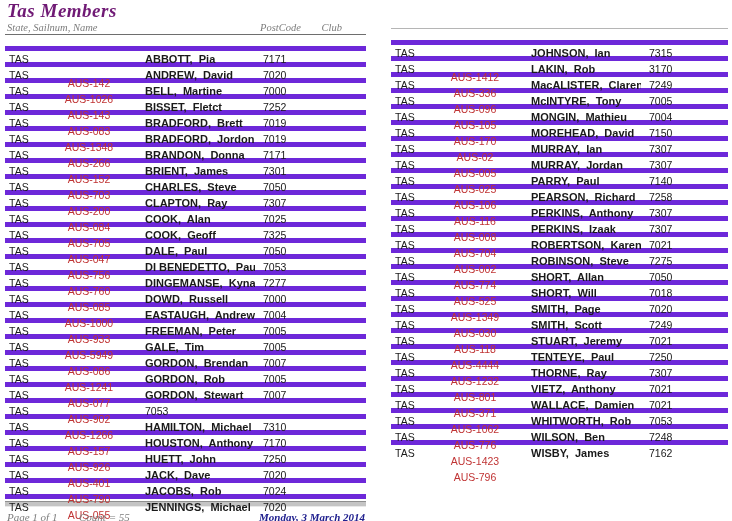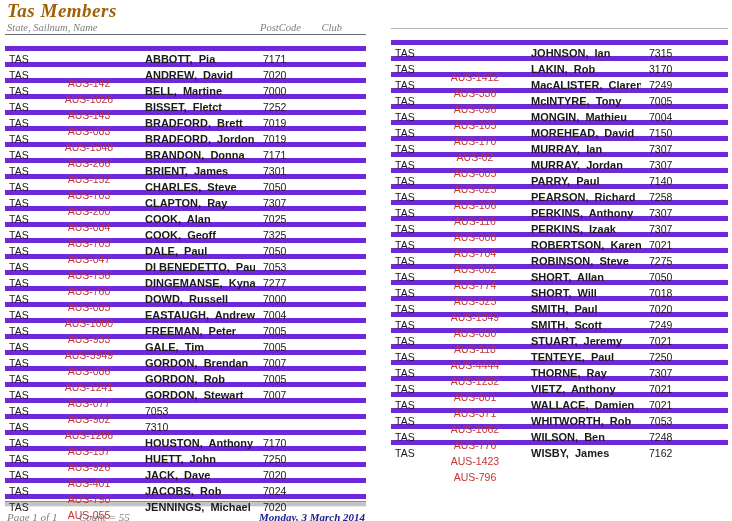--- a/index.html
+++ b/index.html
@@ -12,21 +12,21 @@
   .page { position: relative; width: 732px; height: 521px; }
 
   
   .left-col { position: absolute; left: 5px; top: 1px; width: 361px; }
   .right-col { position: absolute; left: 391px; top: 28px; width: 337px; }
 
   .report-title {
     font-family: "Liberation Serif", serif;
     font-style: italic; font-weight: bold;
     font-size: 19px; line-height: 20px;
-    color: #a16207;
+    color: #701a75;
     margin: 0 0 0 2px;
     letter-spacing: .5px;
   }
 
   
   .col-header {
     display: grid;
     grid-template-columns: 250px 62px 1fr;
     align-items: end;
     border-bottom: 1px solid #6e6e6e;
@@ -276,20 +276,21 @@
   <div class="member-row">
     <span class="cell cell-state">TAS</span>
     <span class="cell cell-sailnum">AUS-1266</span>
     <span class="cell cell-post">7053</span>
     <span class="cell cell-club"></span>
   </div>
 
   <div class="member-row">
     <span class="cell cell-state">TAS</span>
     <span class="cell cell-sailnum">AUS-157</span>
+    <span class="cell cell-name">HAMILTON,  Michael</span>
     <span class="cell cell-post">7310</span>
     <span class="cell cell-club"></span>
   </div>
 
   <div class="member-row">
     <span class="cell cell-state">TAS</span>
     <span class="cell cell-sailnum">AUS-926</span>
     <span class="cell cell-name">HOUSTON,  Anthony</span>
     <span class="cell cell-post">7170</span>
     <span class="cell cell-club"></span>
@@ -463,21 +464,21 @@
     <span class="cell cell-state">TAS</span>
     <span class="cell cell-sailnum">AUS-1349</span>
     <span class="cell cell-name">SHORT,  Will</span>
     <span class="cell cell-post">7018</span>
     <span class="cell cell-club"></span>
   </div>
 
   <div class="member-row">
     <span class="cell cell-state">TAS</span>
     <span class="cell cell-sailnum">AUS-030</span>
-    <span class="cell cell-name">SMITH,  Paul</span>
+    <span class="cell cell-name">SMITH,  Page</span>
     <span class="cell cell-post">7020</span>
     <span class="cell cell-club"></span>
   </div>
 
   <div class="member-row">
     <span class="cell cell-state">TAS</span>
     <span class="cell cell-sailnum">AUS-118</span>
     <span class="cell cell-name">SMITH,  Scott</span>
     <span class="cell cell-post">7249</span>
     <span class="cell cell-club"></span>

